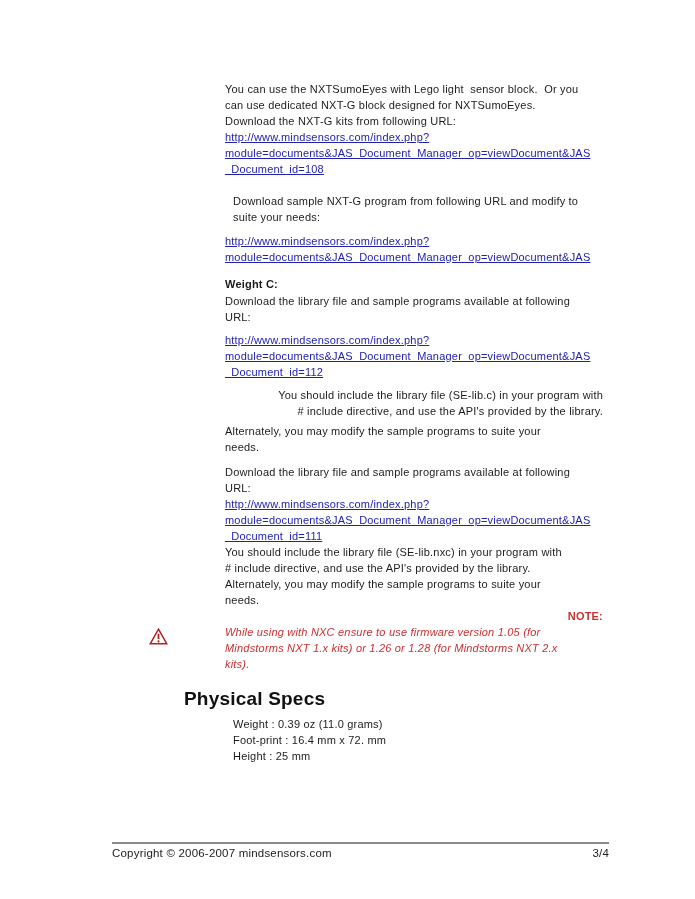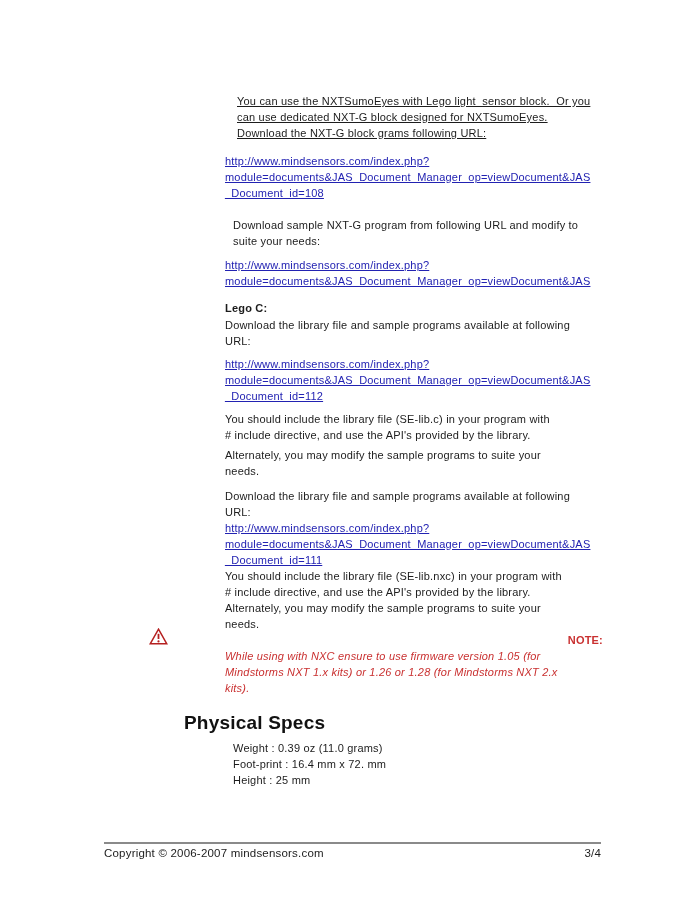--- a/index.html
+++ b/index.html
@@ -7,70 +7,70 @@
   .page{position:absolute;inset:0;background:#ffffff;overflow:hidden;}
   .content{position:absolute;left:225px;top:81px;width:378px;font-size:11px;line-height:16px;letter-spacing:.2px;color:var(--text,#1c1c1c);}
   .para{padding:0;}
   .line{display:block;white-space:pre;}
   .link .line{color:var(--link_blue,#2222b2);text-decoration:underline;cursor:pointer;}
   h3.inline-h{font-size:11px;line-height:16px;font-weight:bold;color:var(--text,#1c1c1c);}
   h3.note-h{color:var(--note_red,#c93030);text-align:right;}
   .note-body .line{color:var(--note_red,#c93030);}
   h2.specs-h{font-size:19px;line-height:18px;font-weight:bold;color:#111;}
   
-  [data-name="paragraph-intro"]{margin:12px;text-decoration:underline;}
+  [data-name="paragraph-intro"]{margin:0;}
   [data-name="link-document-108"]{margin:0 0 16px 0;}
   [data-name="paragraph-sample"]{margin:8px;}
   [data-name="link-document-110"]{margin:0 0 11px 0;}
   [data-name="heading-robotc"]{margin:0 0 1px 0;}
   [data-name="paragraph-robotc-download"]{margin:0 0 7px 0;}
   [data-name="link-document-112"]{margin:0 0 7px 0;}
-  [data-name="paragraph-selib-c"]{margin:0 0 4px 0;}
+  [data-name="paragraph-selib-c"]{margin:0 0 4px 0;text-align:right;}
   [data-name="paragraph-alternately"]{margin:0 0 9px 0;}
   [data-name="heading-nxc"]{margin:0;}
   [data-name="paragraph-nxc-download"]{margin:0;}
   [data-name="link-document-111"]{margin:0;}
   [data-name="paragraph-selib-nxc"]{margin:0;}
   [data-name="heading-note"]{margin:0;}
   [data-name="paragraph-note"]{margin:0 0 18px 0;font-style:italic;}
   [data-name="heading-physical-specs"]{margin:0 0 5px -41px;}
   [data-name="spec-list"]{margin:8px;}
   .warn{position:absolute;left:149px;top:628px;width:19px;height:17px;}
-  .footer{position:absolute;left:104px;top:842px;width:497px;border-top:2px solid var(--footer_rule,#8a8a8a);padding-top:3px;display:flex;justify-content:space-between;font-size:11.5px;letter-spacing:.2px;color:var(--text,#1c1c1c);}
+  .footer{position:absolute;left:112px;top:842px;width:497px;border-top:2px solid var(--footer_rule,#8a8a8a);padding-top:3px;display:flex;justify-content:space-between;font-size:11.5px;letter-spacing:.2px;color:var(--text,#1c1c1c);}
 </style>
 </head>
 <body>
 
 <div class="page" data-name="page">
 
   <div class="content" data-name="document-body">
 
     <p class="para" data-name="paragraph-intro">
         <span class="line" data-name="text-line">You can use the NXTSumoEyes with Lego light  sensor block.  Or you</span>
         <span class="line" data-name="text-line">can use dedicated NXT-G block designed for NXTSumoEyes.</span>
-        <span class="line" data-name="text-line">Download the NXT-G block grams following URL:</span>
+        <span class="line" data-name="text-line">Download the NXT-G kits from following URL:</span>
       </p>
 
     <p class="para link" data-name="link-document-108">
         <span class="line" data-name="hyperlink-line">http://www.mindsensors.com/index.php?</span>
         <span class="line" data-name="hyperlink-line">module=documents&amp;JAS_Document_Manager_op=viewDocument&amp;JAS</span>
         <span class="line" data-name="hyperlink-line">_Document_id=108</span>
       </p>
 
     <p class="para" data-name="paragraph-sample">
         <span class="line" data-name="text-line">Download sample NXT-G program from following URL and modify to</span>
         <span class="line" data-name="text-line">suite your needs:</span>
       </p>
 
     <p class="para link" data-name="link-document-110">
         <span class="line" data-name="hyperlink-line">http://www.mindsensors.com/index.php?</span>
         <span class="line" data-name="hyperlink-line">module=documents&amp;JAS_Document_Manager_op=viewDocument&amp;JAS</span>
       </p>
 
-    <h3 class="inline-h" data-name="heading-robotc">Lego C:</h3>
+    <h3 class="inline-h" data-name="heading-robotc">Weight C:</h3>
 
     <p class="para" data-name="paragraph-robotc-download">
         <span class="line" data-name="text-line">Download the library file and sample programs available at following</span>
         <span class="line" data-name="text-line">URL:</span>
       </p>
 
     <p class="para link" data-name="link-document-112">
         <span class="line" data-name="hyperlink-line">http://www.mindsensors.com/index.php?</span>
         <span class="line" data-name="hyperlink-line">module=documents&amp;JAS_Document_Manager_op=viewDocument&amp;JAS</span>
         <span class="line" data-name="hyperlink-line">_Document_id=112</span>

